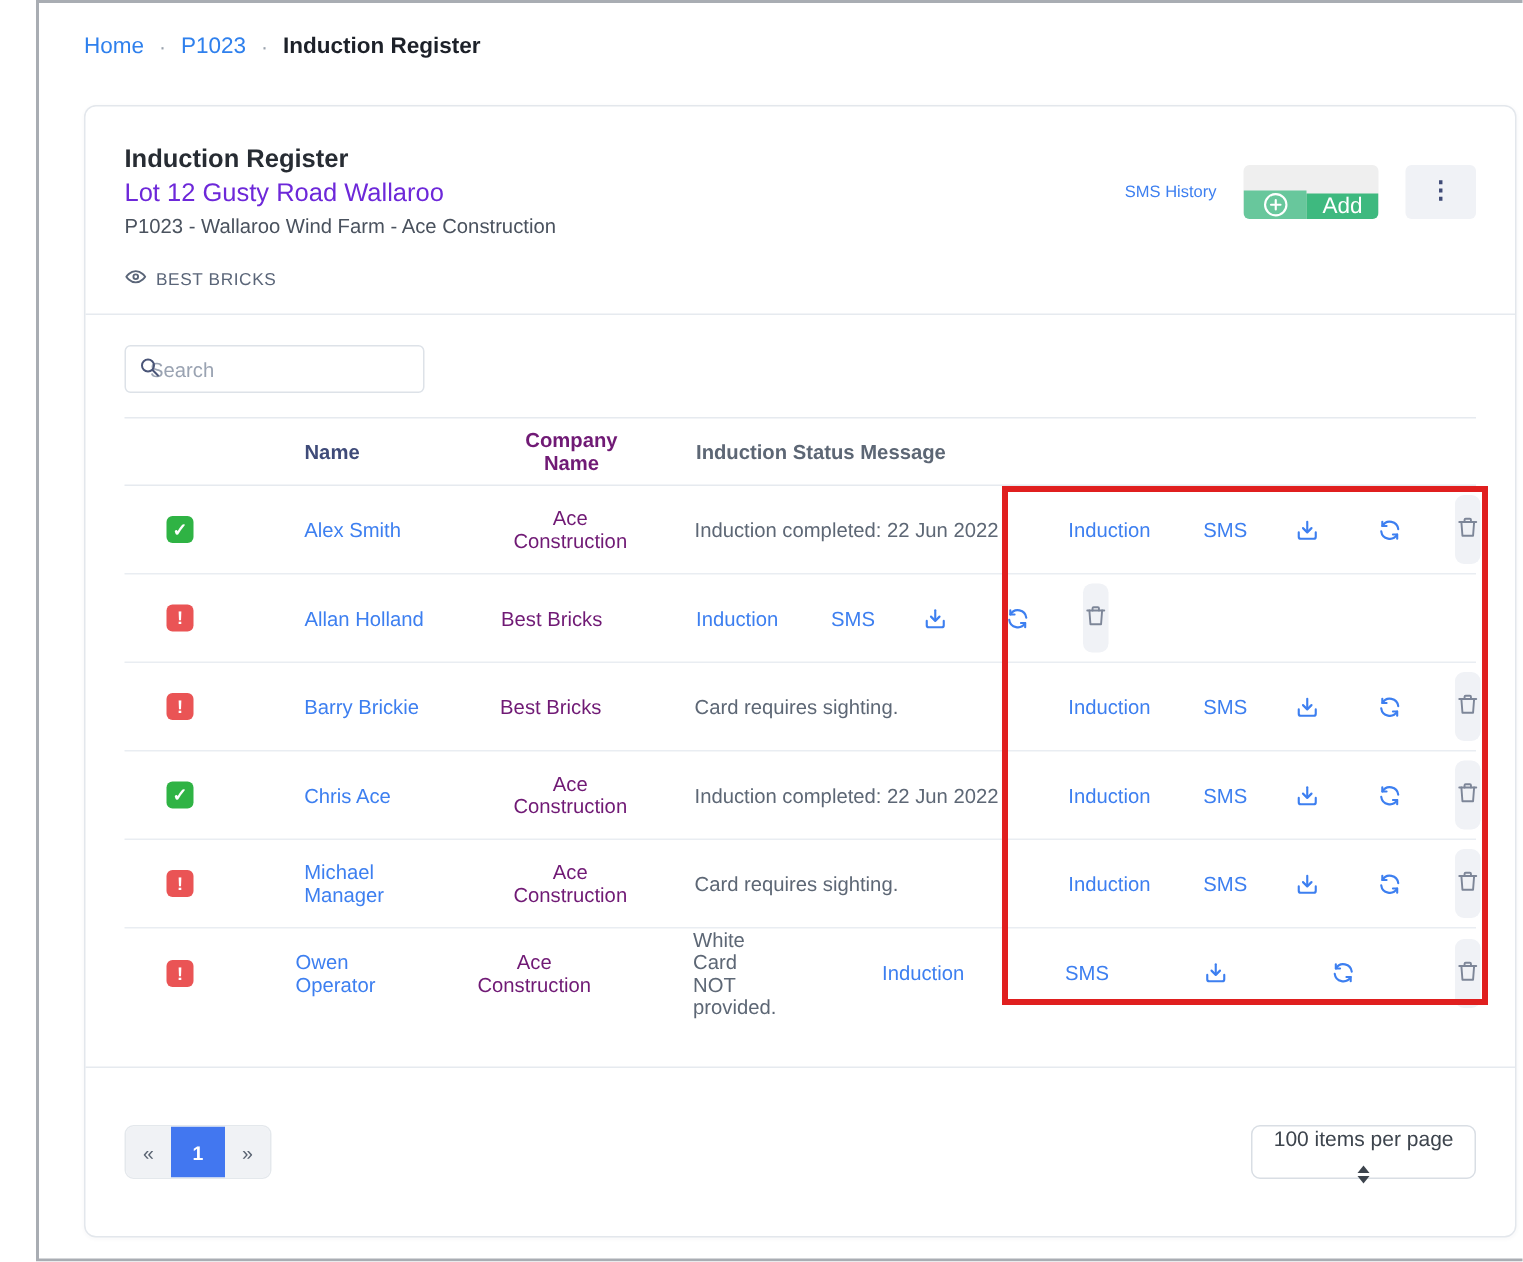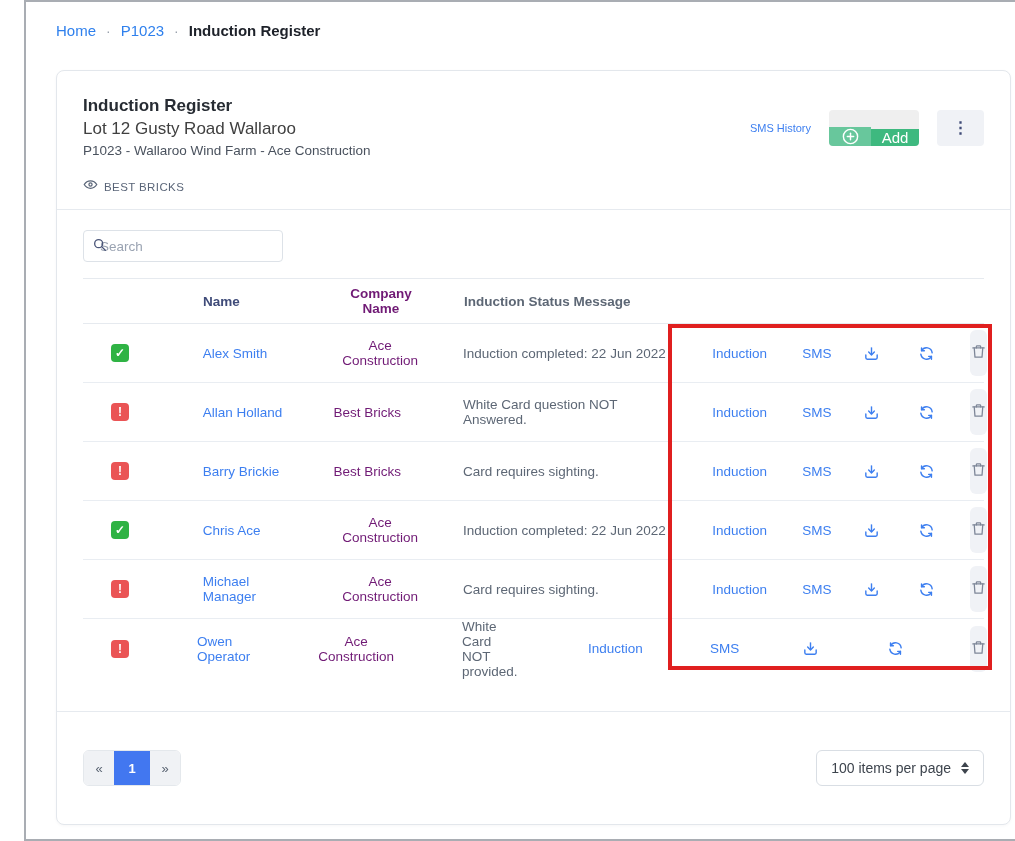--- a/index.html
+++ b/index.html
@@ -31,21 +31,21 @@
     background: #fff;
     border: 1px solid #e3e7ec;
     border-radius: 8px;
     box-shadow: 0 1px 3px rgba(40,50,70,.04);
   }
 
   
   .card-header { padding: 24px 26px 16px; border-bottom: 1px solid #e6eaef; height: 139px; }
   .header-top { display: flex; justify-content: space-between; align-items: center; }
   .titles .card-title { font-size: 17px; font-weight: bold; color: #272c33; line-height: 1.35; }
-  .titles .card-address { font-size: 17px; color: #404040; line-height: 1.35; }
+  .titles .card-address { font-size: 17px; color: #6d28d9; line-height: 1.35; }
   .titles .card-project { font-size: 13.5px; color: #4a525e; line-height: 1.5; }
   .header-actions { display: flex; align-items: center; gap: 18px; }
   .sms-history { color: #3d7ff0; font-size: 11px; text-decoration: none; cursor: pointer; }
   .btn-add {
     display: flex; align-items: flex-end; border: none; cursor: pointer;
     border-radius: 4px; overflow: hidden; height: 36px; padding: 0;
     font-family: inherit;
   }
   .btn-add-icon {
     background: #68c79c; color: #fff; width: 42px;
@@ -137,21 +137,21 @@
   .pg {
     height: 34px; border: none; background: #f0f2f5; color: #5a6472;
     font-size: 13px; cursor: pointer; font-family: inherit;
   }
   .pg-prev, .pg-next { width: 30px; }
   .pg-page { width: 36px; font-weight: bold; }
   .pg.active { background: #4277f0; color: #fff; }
   .page-size {
     height: 36px; border: 1px solid #d9dee4; border-radius: 6px;
     display: flex; align-items: center; gap: 10px; padding: 0 14px;
-    font-size: 14px; color: #3d444d; cursor: pointer; background: #fff;
+    font-size: 14px; color: #3d444d; cursor: pointer; background: #fff; flex-direction: column;
   }
   .updown { display: flex; flex-direction: column; align-items: center; gap: 2px; }
   .tri-up { width: 0; height: 0; border-left: 4px solid transparent; border-right: 4px solid transparent; border-bottom: 5px solid #3d444d; }
   .tri-down { width: 0; height: 0; border-left: 4px solid transparent; border-right: 4px solid transparent; border-top: 5px solid #3d444d; }
 </style>
 </head>
 <body>
 
 <div class="page">
 
@@ -265,21 +265,20 @@
         </div>
 
         <div class="trow">
           <div class="cell c-status">
               <span class="status-icon" data-status="alert"></span>
             </div>
           <div class="cell c-name">
               <a class="link">Allan Holland</a>
             </div>
           <div class="cell c-company">Best Bricks</div>
-          <div class="cell c-message">White Card question NOT Answered.</div>
           <div class="cell c-induction">
               <a class="link">Induction</a>
             </div>
           <div class="cell c-sms">
               <a class="link">SMS</a>
             </div>
           <div class="cell c-download">
               <span class="icon-btn">
                 <svg viewBox="0 0 24 24" fill="none" stroke="currentColor" stroke-width="2" stroke-linecap="round" stroke-linejoin="round">
                   <path d="M12 4v9"></path>

